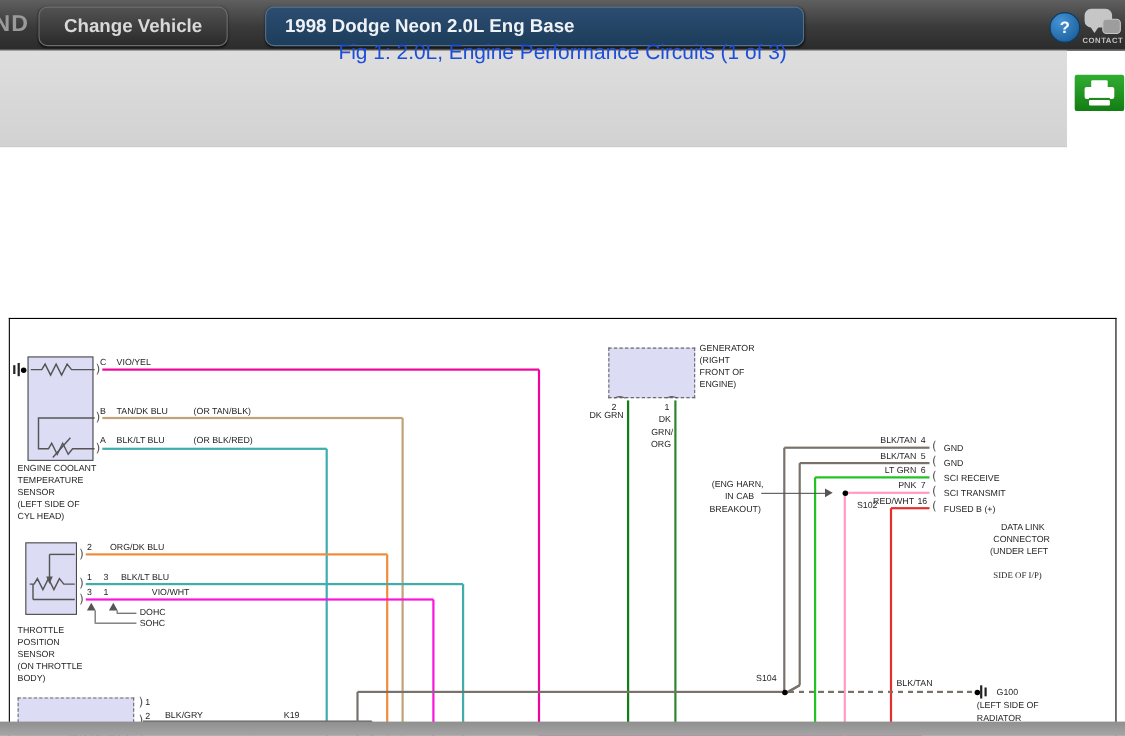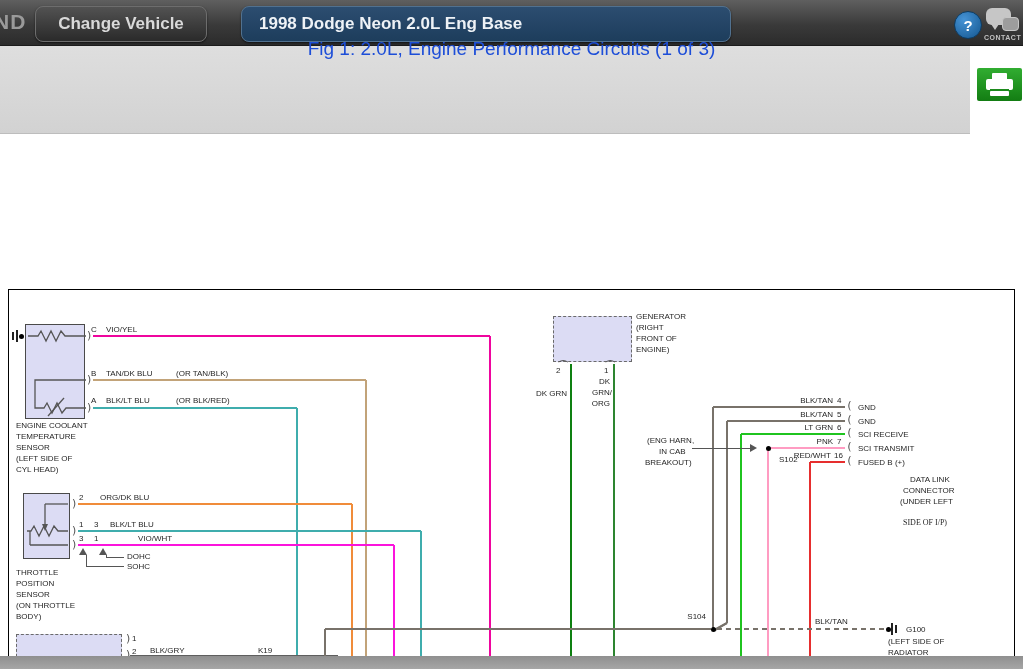--- a/index.html
+++ b/index.html
@@ -178,21 +178,21 @@
       <div class="lbl" style="left: 16px; top: 445px;">POSITION</div>
       <div class="lbl" style="left: 16px; top: 456px;">SENSOR</div>
       <div class="lbl" style="left: 16px; top: 467px;">(ON THROTTLE</div>
       <div class="lbl" style="left: 16px; top: 478px;">BODY)</div>
       <div class="lbl" style="left: 636px; top: 178px;">GENERATOR</div>
       <div class="lbl" style="left: 636px; top: 189px;">(RIGHT</div>
       <div class="lbl" style="left: 636px; top: 200px;">FRONT OF</div>
       <div class="lbl" style="left: 636px; top: 211px;">ENGINE)</div>
       <div class="lbl" style="left: 556px; top: 232px;">2</div>
       <div class="lbl" style="left: 604px; top: 232px;">1</div>
-      <div class="lbl r" style="left: 567px; top: 255px; padding-left: 18px;">DK GRN</div>
+      <div class="lbl r" style="left: 567px; top: 239px; padding-left: 18px;">DK GRN</div>
       <div class="lbl r" style="left: 610px; top: 243px; text-align: center;">DK</div>
       <div class="lbl r" style="left: 612px; top: 254px;">GRN/</div>
       <div class="lbl r" style="left: 610px; top: 265px;">ORG</div>
       <div class="lbl r" style="left: 833px; top: 262px;">BLK/TAN</div>
       <div class="lbl" style="left: 837px; top: 262px;">4</div>
       <div class="lbl r" style="left: 833px; top: 276px;">BLK/TAN</div>
       <div class="lbl" style="left: 837px; top: 276px;">5</div>
       <div class="lbl r" style="left: 833px; top: 289px;">LT GRN</div>
       <div class="lbl" style="left: 837px; top: 289px;">6</div>
       <div class="lbl r" style="left: 833px; top: 303px;">PNK</div>

